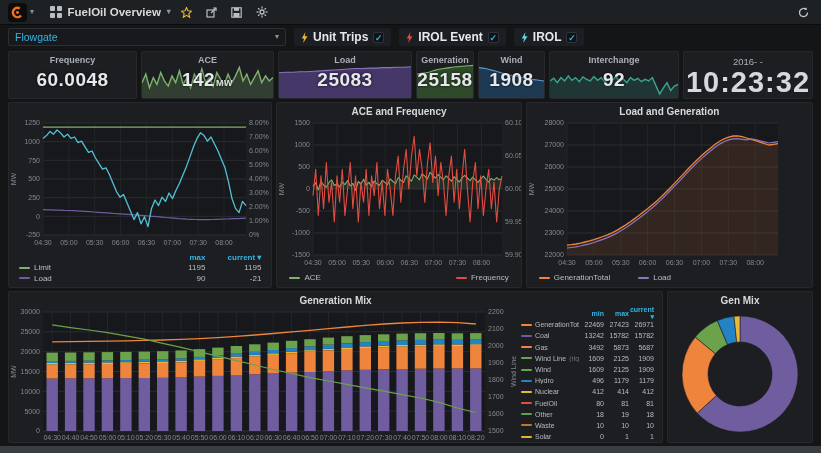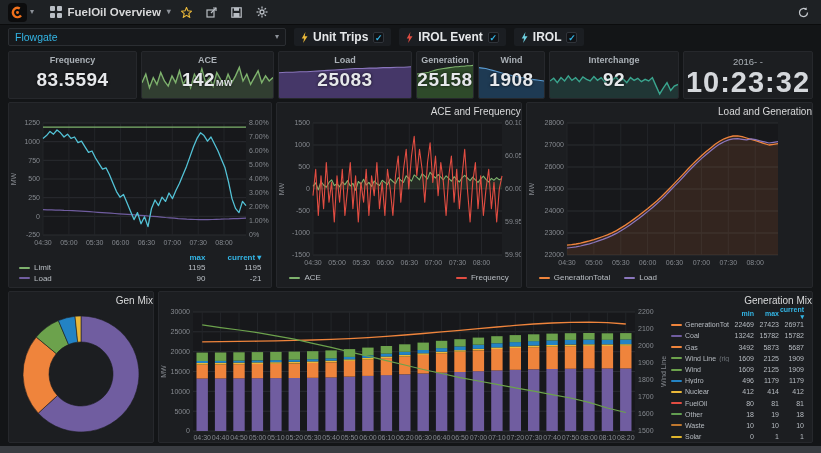--- a/index.html
+++ b/index.html
@@ -39,21 +39,21 @@
   .panel{background:#1c1e21;border:1px solid #26282c;border-radius:2px;position:relative;overflow:hidden;}
   .stat-panel{flex:none;display:flex;flex-direction:column;align-items:center;justify-content:center;cursor:pointer;}
   .stat-title{position:absolute;top:3px;left:0;right:0;text-align:center;font-size:9px;font-weight:bold;color:#aab0b6;z-index:3;}
   .stat-value{position:relative;z-index:2;font-size:19px;font-weight:bold;color:#e6e8eb;margin-top:10px;letter-spacing:0.5px;text-shadow:0 0 3px rgba(0,0,0,.8);}
   .stat-unit{font-size:9px;font-weight:bold;color:#dfe2e6;margin-left:1px;}
   .stat-svg{position:absolute;left:0;right:0;bottom:0;z-index:1;}
   .clock-date{font-size:9.5px;color:#aab0b6;margin-top:2px;}
   .clock-time{font-size:29px;font-weight:bold;color:#d5d8dc;letter-spacing:1px;line-height:1;margin-top:1px;}
 
   .gpanel{display:flex;flex-direction:column;}
-  .gtitle{height:14px;text-align:right;font-size:10px;font-weight:normal;color:#d8d9da;padding-top:3px;}
+  .gtitle{height:14px;text-align:center;font-size:10px;font-weight:bold;color:#d8d9da;padding-top:3px;}
   .chart-host{flex:none;}
   svg text.tick{fill:#85898f;font-size:7px;font-family:"Liberation Sans",sans-serif;}
 
   
   .leg-table{margin:1px 10px 0 10px;font-size:8px;color:#babfc5;}
   .lrow{display:flex;align-items:center;height:10.5px;cursor:pointer;}
   .lhead{color:#33b5e5;font-weight:bold;cursor:default;}
   .lname{flex:1;display:flex;align-items:center;gap:4px;white-space:nowrap;overflow:hidden;}
   .ldash{width:11px;height:2px;border-radius:1px;flex:none;}
   .lsuffix{color:#6d7278;}
@@ -167,21 +167,21 @@
           <span class="chip-label">IROL</span>
           <span class="cb">✓</span>
         </div>
       </div>
     <div class="spacer"></div>
   </div>
 
   <div class="stat-row" id="statRow">
       <div class="panel stat-panel" style="width: 129px;">
         <div class="stat-title">Frequency</div>
-        <div class="stat-value">83.5594</div>
+        <div class="stat-value">60.0048</div>
       </div>
       <div class="panel stat-panel" style="width: 133px;">
         <div class="stat-title">ACE</div>
         <svg class="stat-svg" width="100%" height="34" viewBox="0 0 100 40" preserveAspectRatio="none" style="top:12px;height:34px;">
           <polygon points="0,40 0.0,22.0 2.9,12.0 5.7,28.0 8.6,16.0 11.4,24.0 14.3,10.0 17.1,20.0 20.0,26.0 22.9,14.0 25.7,22.0 28.6,8.0 31.4,24.0 34.3,16.0 37.1,28.0 40.0,12.0 42.9,20.0 45.7,6.0 48.6,22.0 51.4,16.0 54.3,26.0 57.1,10.0 60.0,18.0 62.9,24.0 65.7,12.0 68.6,22.0 71.4,14.0 74.3,4.0 77.1,20.0 80.0,12.0 82.9,24.0 85.7,16.0 88.6,8.0 91.4,22.0 94.3,14.0 97.1,20.0 100.0,16.0  100,40" fill="rgba(126,178,109,0.22)"></polygon>
           <polyline points="0.0,22.0 2.9,12.0 5.7,28.0 8.6,16.0 11.4,24.0 14.3,10.0 17.1,20.0 20.0,26.0 22.9,14.0 25.7,22.0 28.6,8.0 31.4,24.0 34.3,16.0 37.1,28.0 40.0,12.0 42.9,20.0 45.7,6.0 48.6,22.0 51.4,16.0 54.3,26.0 57.1,10.0 60.0,18.0 62.9,24.0 65.7,12.0 68.6,22.0 71.4,14.0 74.3,4.0 77.1,20.0 80.0,12.0 82.9,24.0 85.7,16.0 88.6,8.0 91.4,22.0 94.3,14.0 97.1,20.0 100.0,16.0 " fill="none" stroke="#7eb26d" stroke-width="1.4" vector-effect="non-scaling-stroke"></polyline>
         </svg>
         <div class="stat-value">142<span class="stat-unit">MW</span></div>
       </div>
       <div class="panel stat-panel" style="width: 134px;">
@@ -384,44 +384,34 @@
             <text x="174.4" y="148" text-anchor="middle" class="tick" font-size="7">07:00</text>
             <line x1="201.3" y1="6" x2="201.3" y2="138" stroke="#232529"></line>
             <text x="201.3" y="148" text-anchor="middle" class="tick" font-size="7">07:30</text>
             <line x1="228.2" y1="6" x2="228.2" y2="138" stroke="#232529"></line>
             <text x="228.2" y="148" text-anchor="middle" class="tick" font-size="7">08:00</text>
             <polygon points="40,138.0 40.0,128.1 44.5,127.7 49.0,127.0 53.5,126.1 58.0,125.0 62.4,123.9 66.9,122.6 71.4,121.1 75.9,119.5 80.4,117.8 84.9,115.8 89.4,113.6 93.9,110.9 98.4,108.1 102.9,105.0 107.3,101.9 111.8,98.6 116.3,95.1 120.8,91.6 125.3,87.8 129.8,83.9 134.3,79.7 138.8,75.3 143.3,70.7 147.7,66.1 152.2,61.4 156.7,56.6 161.2,51.8 165.7,47.1 170.2,42.7 174.7,38.6 179.2,34.6 183.7,30.9 188.1,27.3 192.6,24.3 197.1,21.8 201.6,20.1 206.1,19.0 210.6,18.8 215.1,19.6 219.6,21.0 224.1,22.3 228.6,23.6 233.0,25.1 237.5,26.7 242.0,28.0 246.5,27.3 251.0,26.7  251,138.0" fill="#ef843c" opacity="0.13"></polygon>
             <polyline points="40.0,128.1 44.5,127.7 49.0,127.0 53.5,126.1 58.0,125.0 62.4,123.9 66.9,122.6 71.4,121.1 75.9,119.5 80.4,117.8 84.9,115.8 89.4,113.6 93.9,110.9 98.4,108.1 102.9,105.0 107.3,101.9 111.8,98.6 116.3,95.1 120.8,91.6 125.3,87.8 129.8,83.9 134.3,79.7 138.8,75.3 143.3,70.7 147.7,66.1 152.2,61.4 156.7,56.6 161.2,51.8 165.7,47.1 170.2,42.7 174.7,38.6 179.2,34.6 183.7,30.9 188.1,27.3 192.6,24.3 197.1,21.8 201.6,20.1 206.1,19.0 210.6,18.8 215.1,19.6 219.6,21.0 224.1,22.3 228.6,23.6 233.0,25.1 237.5,26.7 242.0,28.0 246.5,27.3 251.0,26.7 " fill="none" stroke="#ef843c" stroke-width="1.3" stroke-linejoin="round"></polyline>
             <polyline points="40.0,131.0 44.5,130.5 49.0,129.9 53.5,129.0 58.0,127.9 62.4,126.8 66.9,125.5 71.4,123.9 75.9,122.4 80.4,120.6 84.9,118.6 89.4,116.4 93.9,113.8 98.4,110.9 102.9,107.9 107.3,104.8 111.8,101.5 116.3,98.0 120.8,94.4 125.3,90.7 129.8,86.7 134.3,82.6 138.8,78.2 143.3,73.5 147.7,68.9 152.2,64.3 156.7,59.5 161.2,54.6 165.7,50.0 170.2,45.6 174.7,41.4 179.2,37.5 183.7,33.7 188.1,30.2 192.6,27.1 197.1,24.7 201.6,22.9 206.1,21.8 210.6,21.6 215.1,22.3 219.6,22.9 224.1,21.8 228.6,22.7 233.0,23.8 237.5,24.9 242.0,26.0 246.5,25.4 251.0,24.7 " fill="none" stroke="#8a76bd" stroke-width="1.2" stroke-linejoin="round"></polyline>
             <text class="tick" transform="translate(7,72) rotate(-90)" text-anchor="middle">MW</text>
           </svg></div>
-      <div class="leg-inline" style="gap:14px;" id="leg3">
+      <div class="leg-inline" style="gap:28px;" id="leg3">
           <span class="leg-item">
             <span class="ldash" style="background:#ef843c"></span>
             <span>GenerationTotal</span>
           </span>
           <span class="leg-item">
             <span class="ldash" style="background:#8a76bd"></span>
             <span>Load</span>
           </span>
         </div>
     </div>
   </div>
 
   <div class="bottom-row">
-    <div class="panel gpanel" style="width:146px;">
-      <div class="gtitle">Gen Mix</div>
-      <div class="chart-host" id="donutChart"><svg width="146" height="134" viewBox="0 0 146 134">
-            <path d="M 72.00 10.00 A 58 58 0 1 1 29.21 107.15 L 48.39 89.60 A 32 32 0 1 0 72.00 36.00 Z" fill="#705da0" stroke="#1c1e21" stroke-width="0.6"></path>
-            <path d="M 29.21 107.15 A 58 58 0 0 1 27.27 31.08 L 47.32 47.63 A 32 32 0 0 0 48.39 89.60 Z" fill="#ef843c" stroke="#1c1e21" stroke-width="0.6"></path>
-            <path d="M 27.27 31.08 A 58 58 0 0 1 49.39 14.59 L 59.53 38.53 A 32 32 0 0 0 47.32 47.63 Z" fill="#6ca24c" stroke="#1c1e21" stroke-width="0.6"></path>
-            <path d="M 49.39 14.59 A 58 58 0 0 1 66.00 10.31 L 68.69 36.17 A 32 32 0 0 0 59.53 38.53 Z" fill="#2383c4" stroke="#1c1e21" stroke-width="0.6"></path>
-            <path d="M 66.00 10.31 A 58 58 0 0 1 72.00 10.00 L 72.00 36.00 A 32 32 0 0 0 68.69 36.17 Z" fill="#eab839" stroke="#1c1e21" stroke-width="0.6"></path>
-          </svg></div>
-    </div>
     <div class="panel gpanel" style="width:655px;">
       <div class="gtitle">Generation Mix</div>
       <div class="gm-body">
         <div class="chart-host" id="c4"><svg width="512" height="136" viewBox="0 0 512 136">
               <rect x="34" y="6" width="442" height="119" fill="#17181b"></rect>
               <line x1="34" y1="125.0" x2="476" y2="125.0" stroke="#2a2c30" stroke-width="1"></line>
               <text x="31" y="127.4" text-anchor="end" class="tick">0</text>
               <line x1="34" y1="105.2" x2="476" y2="105.2" stroke="#2a2c30" stroke-width="1"></line>
               <text x="31" y="107.6" text-anchor="end" class="tick">5000</text>
               <line x1="34" y1="85.3" x2="476" y2="85.3" stroke="#2a2c30" stroke-width="1"></line>
@@ -718,16 +708,26 @@
                 <span class="ldash" style="background:#dfb52c"></span>
                 <span>Solar</span>
               </span>
               <span class="lval gm-val" style="width:25px">0</span>
               <span class="lval gm-val" style="width:25px">1</span>
               <span class="lval gm-val" style="width:25px">1</span>
             </div>
           </div>
       </div>
     </div>
+    <div class="panel gpanel" style="width:146px;">
+      <div class="gtitle">Gen Mix</div>
+      <div class="chart-host" id="donutChart"><svg width="146" height="134" viewBox="0 0 146 134">
+            <path d="M 72.00 10.00 A 58 58 0 1 1 29.21 107.15 L 48.39 89.60 A 32 32 0 1 0 72.00 36.00 Z" fill="#705da0" stroke="#1c1e21" stroke-width="0.6"></path>
+            <path d="M 29.21 107.15 A 58 58 0 0 1 27.27 31.08 L 47.32 47.63 A 32 32 0 0 0 48.39 89.60 Z" fill="#ef843c" stroke="#1c1e21" stroke-width="0.6"></path>
+            <path d="M 27.27 31.08 A 58 58 0 0 1 49.39 14.59 L 59.53 38.53 A 32 32 0 0 0 47.32 47.63 Z" fill="#6ca24c" stroke="#1c1e21" stroke-width="0.6"></path>
+            <path d="M 49.39 14.59 A 58 58 0 0 1 66.00 10.31 L 68.69 36.17 A 32 32 0 0 0 59.53 38.53 Z" fill="#2383c4" stroke="#1c1e21" stroke-width="0.6"></path>
+            <path d="M 66.00 10.31 A 58 58 0 0 1 72.00 10.00 L 72.00 36.00 A 32 32 0 0 0 68.69 36.17 Z" fill="#eab839" stroke="#1c1e21" stroke-width="0.6"></path>
+          </svg></div>
+    </div>
   </div>
 
   <div class="footer-strip"></div>
 </div>
 
 </body></html>

